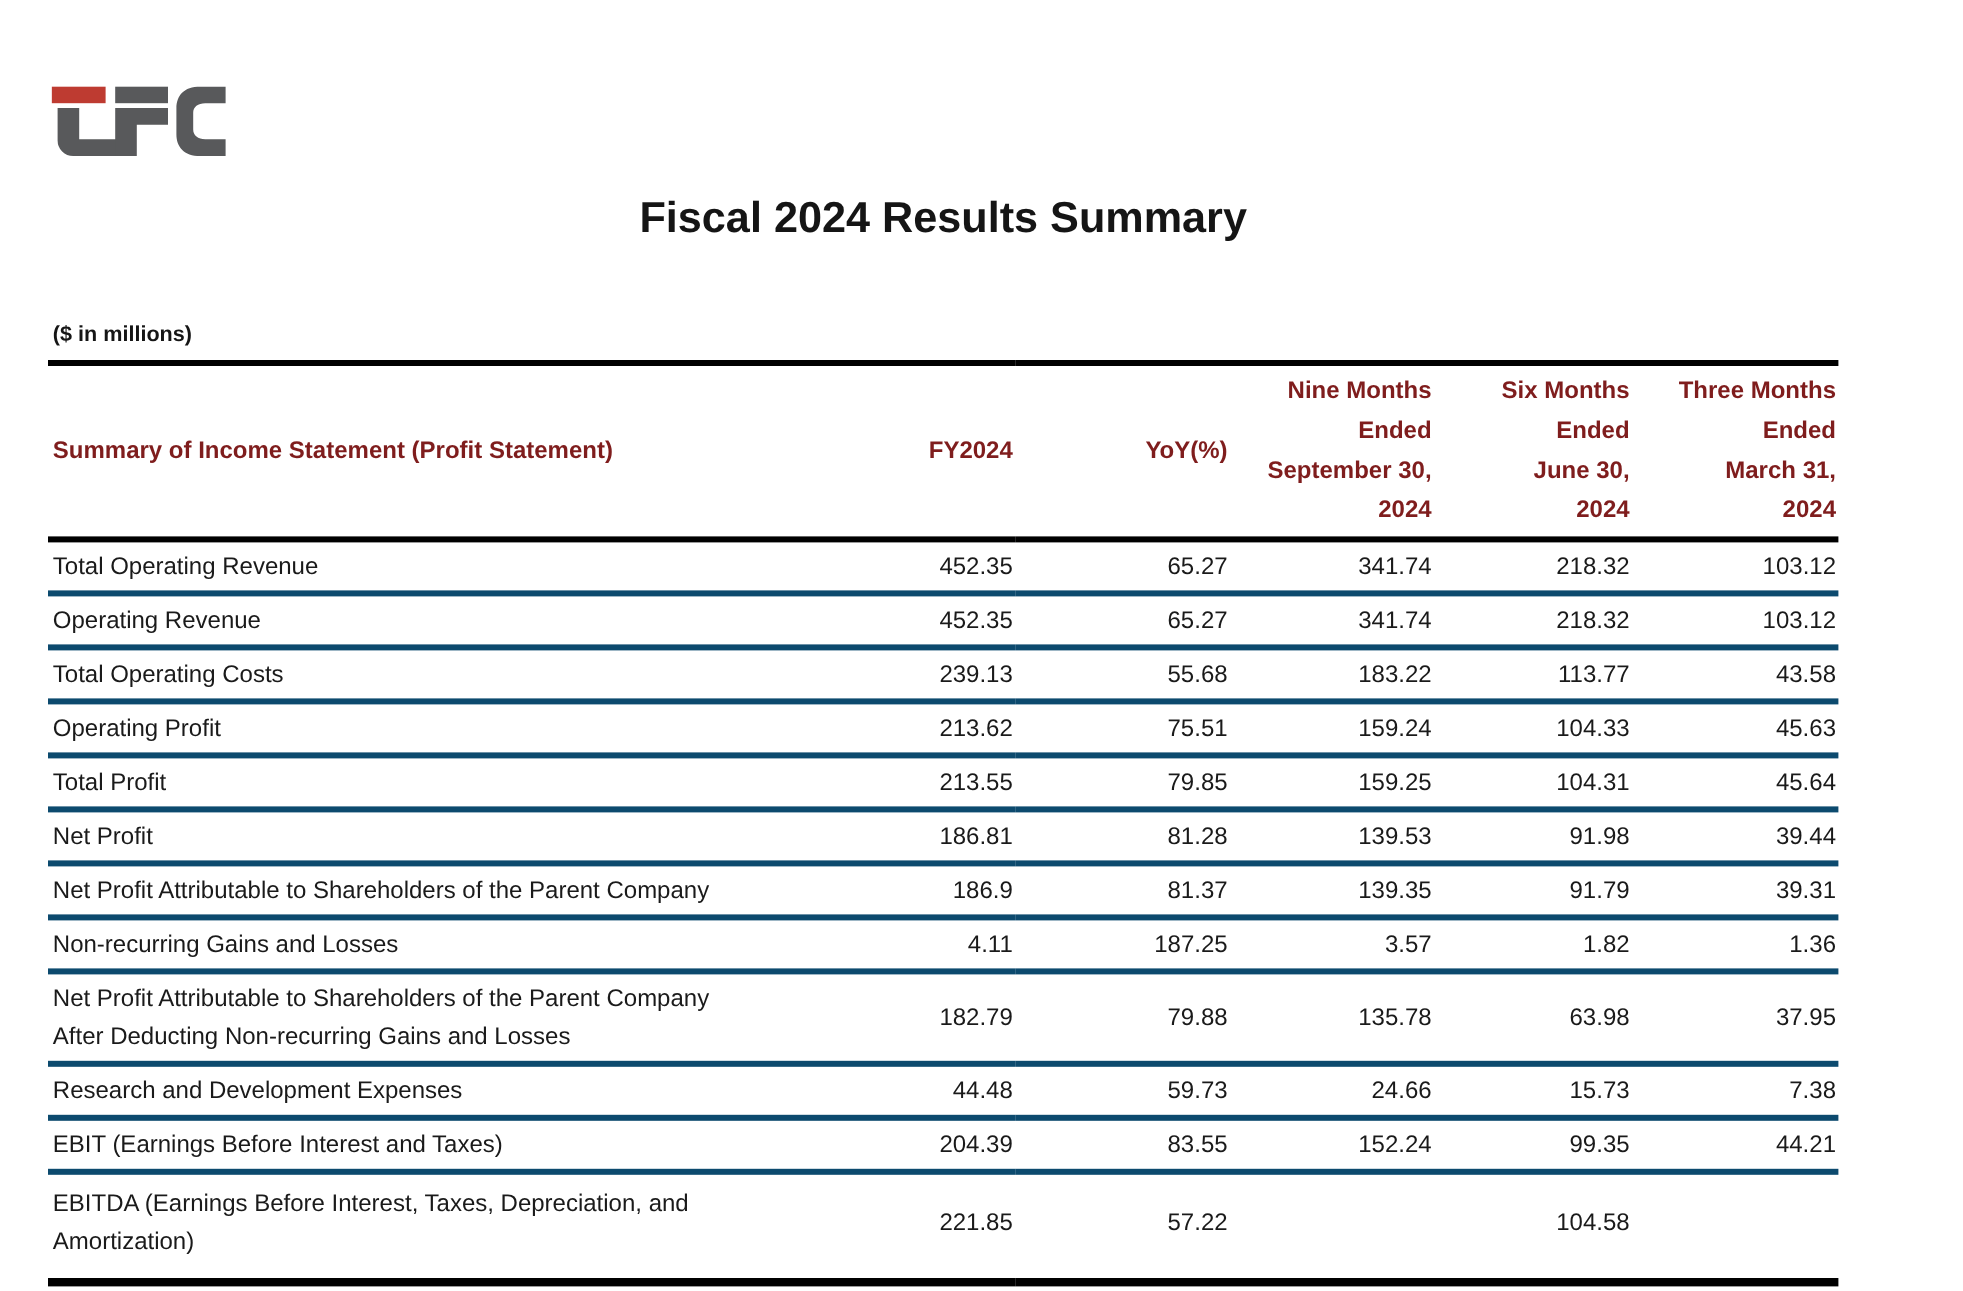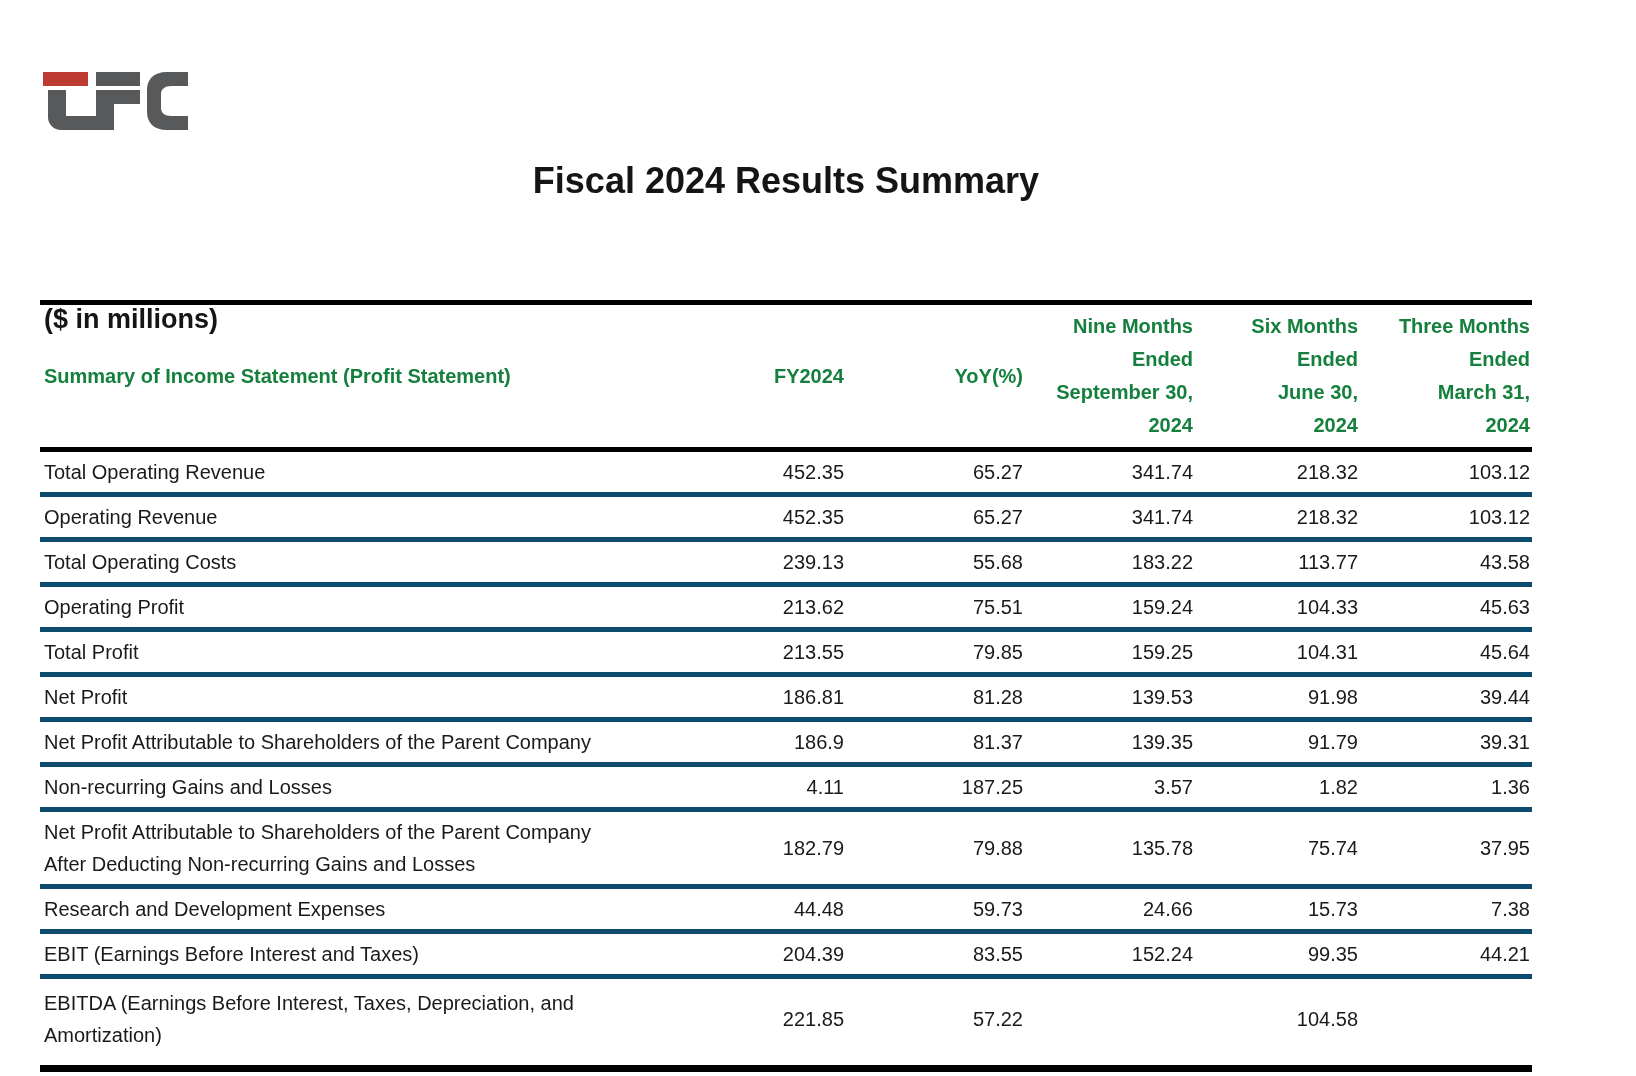--- a/index.html
+++ b/index.html
@@ -24,24 +24,23 @@
     width: 1492px;
     text-align: center;
     font-size: 36px;
     font-weight: 700;
     color: #151515;
   }
   .units-note {
     position: absolute;
     top: 268px;
     left: 44px;
-    font-size: 27px;
+    font-size: 18px;
     font-weight: 700;
     color: #151515;
-    margin-top: 36px;
   }
   table.results-table {
     position: absolute;
     top: 300px;
     left: 40px;
     width: 1492px;
     border-collapse: collapse;
     table-layout: fixed;
     border-top: 5px solid #000;
   }
@@ -49,21 +48,21 @@
   tbody tr { border-bottom: 5px solid #0c4a6e; }
   tbody tr:last-child { border-bottom: 7px solid #000; }
   th {
     font-size: 20px;
     font-weight: 700;
     line-height: 33px;
     text-align: right;
     vertical-align: middle;
     white-space: pre-line;
     padding: 5px 2px;
-    color: #15803d;
+    color: #7f1d1d;
   }
   th.label-col {
     text-align: left;
     padding-left: 4px;
   }
   td {
     font-size: 20px;
     font-weight: 400;
     line-height: 32px;
     vertical-align: middle;
@@ -187,21 +186,21 @@
           <td class="num-cell">3.57</td>
           <td class="num-cell">1.82</td>
           <td class="num-cell">1.36</td>
         </tr>
         <tr>
           <td class="label-cell">Net Profit Attributable to Shareholders of the Parent Company
 After Deducting Non-recurring Gains and Losses</td>
           <td class="num-cell">182.79</td>
           <td class="num-cell">79.88</td>
           <td class="num-cell">135.78</td>
-          <td class="num-cell">75.74</td>
+          <td class="num-cell">63.98</td>
           <td class="num-cell">37.95</td>
         </tr>
         <tr>
           <td class="label-cell">Research and Development Expenses</td>
           <td class="num-cell">44.48</td>
           <td class="num-cell">59.73</td>
           <td class="num-cell">24.66</td>
           <td class="num-cell">15.73</td>
           <td class="num-cell">7.38</td>
         </tr>

